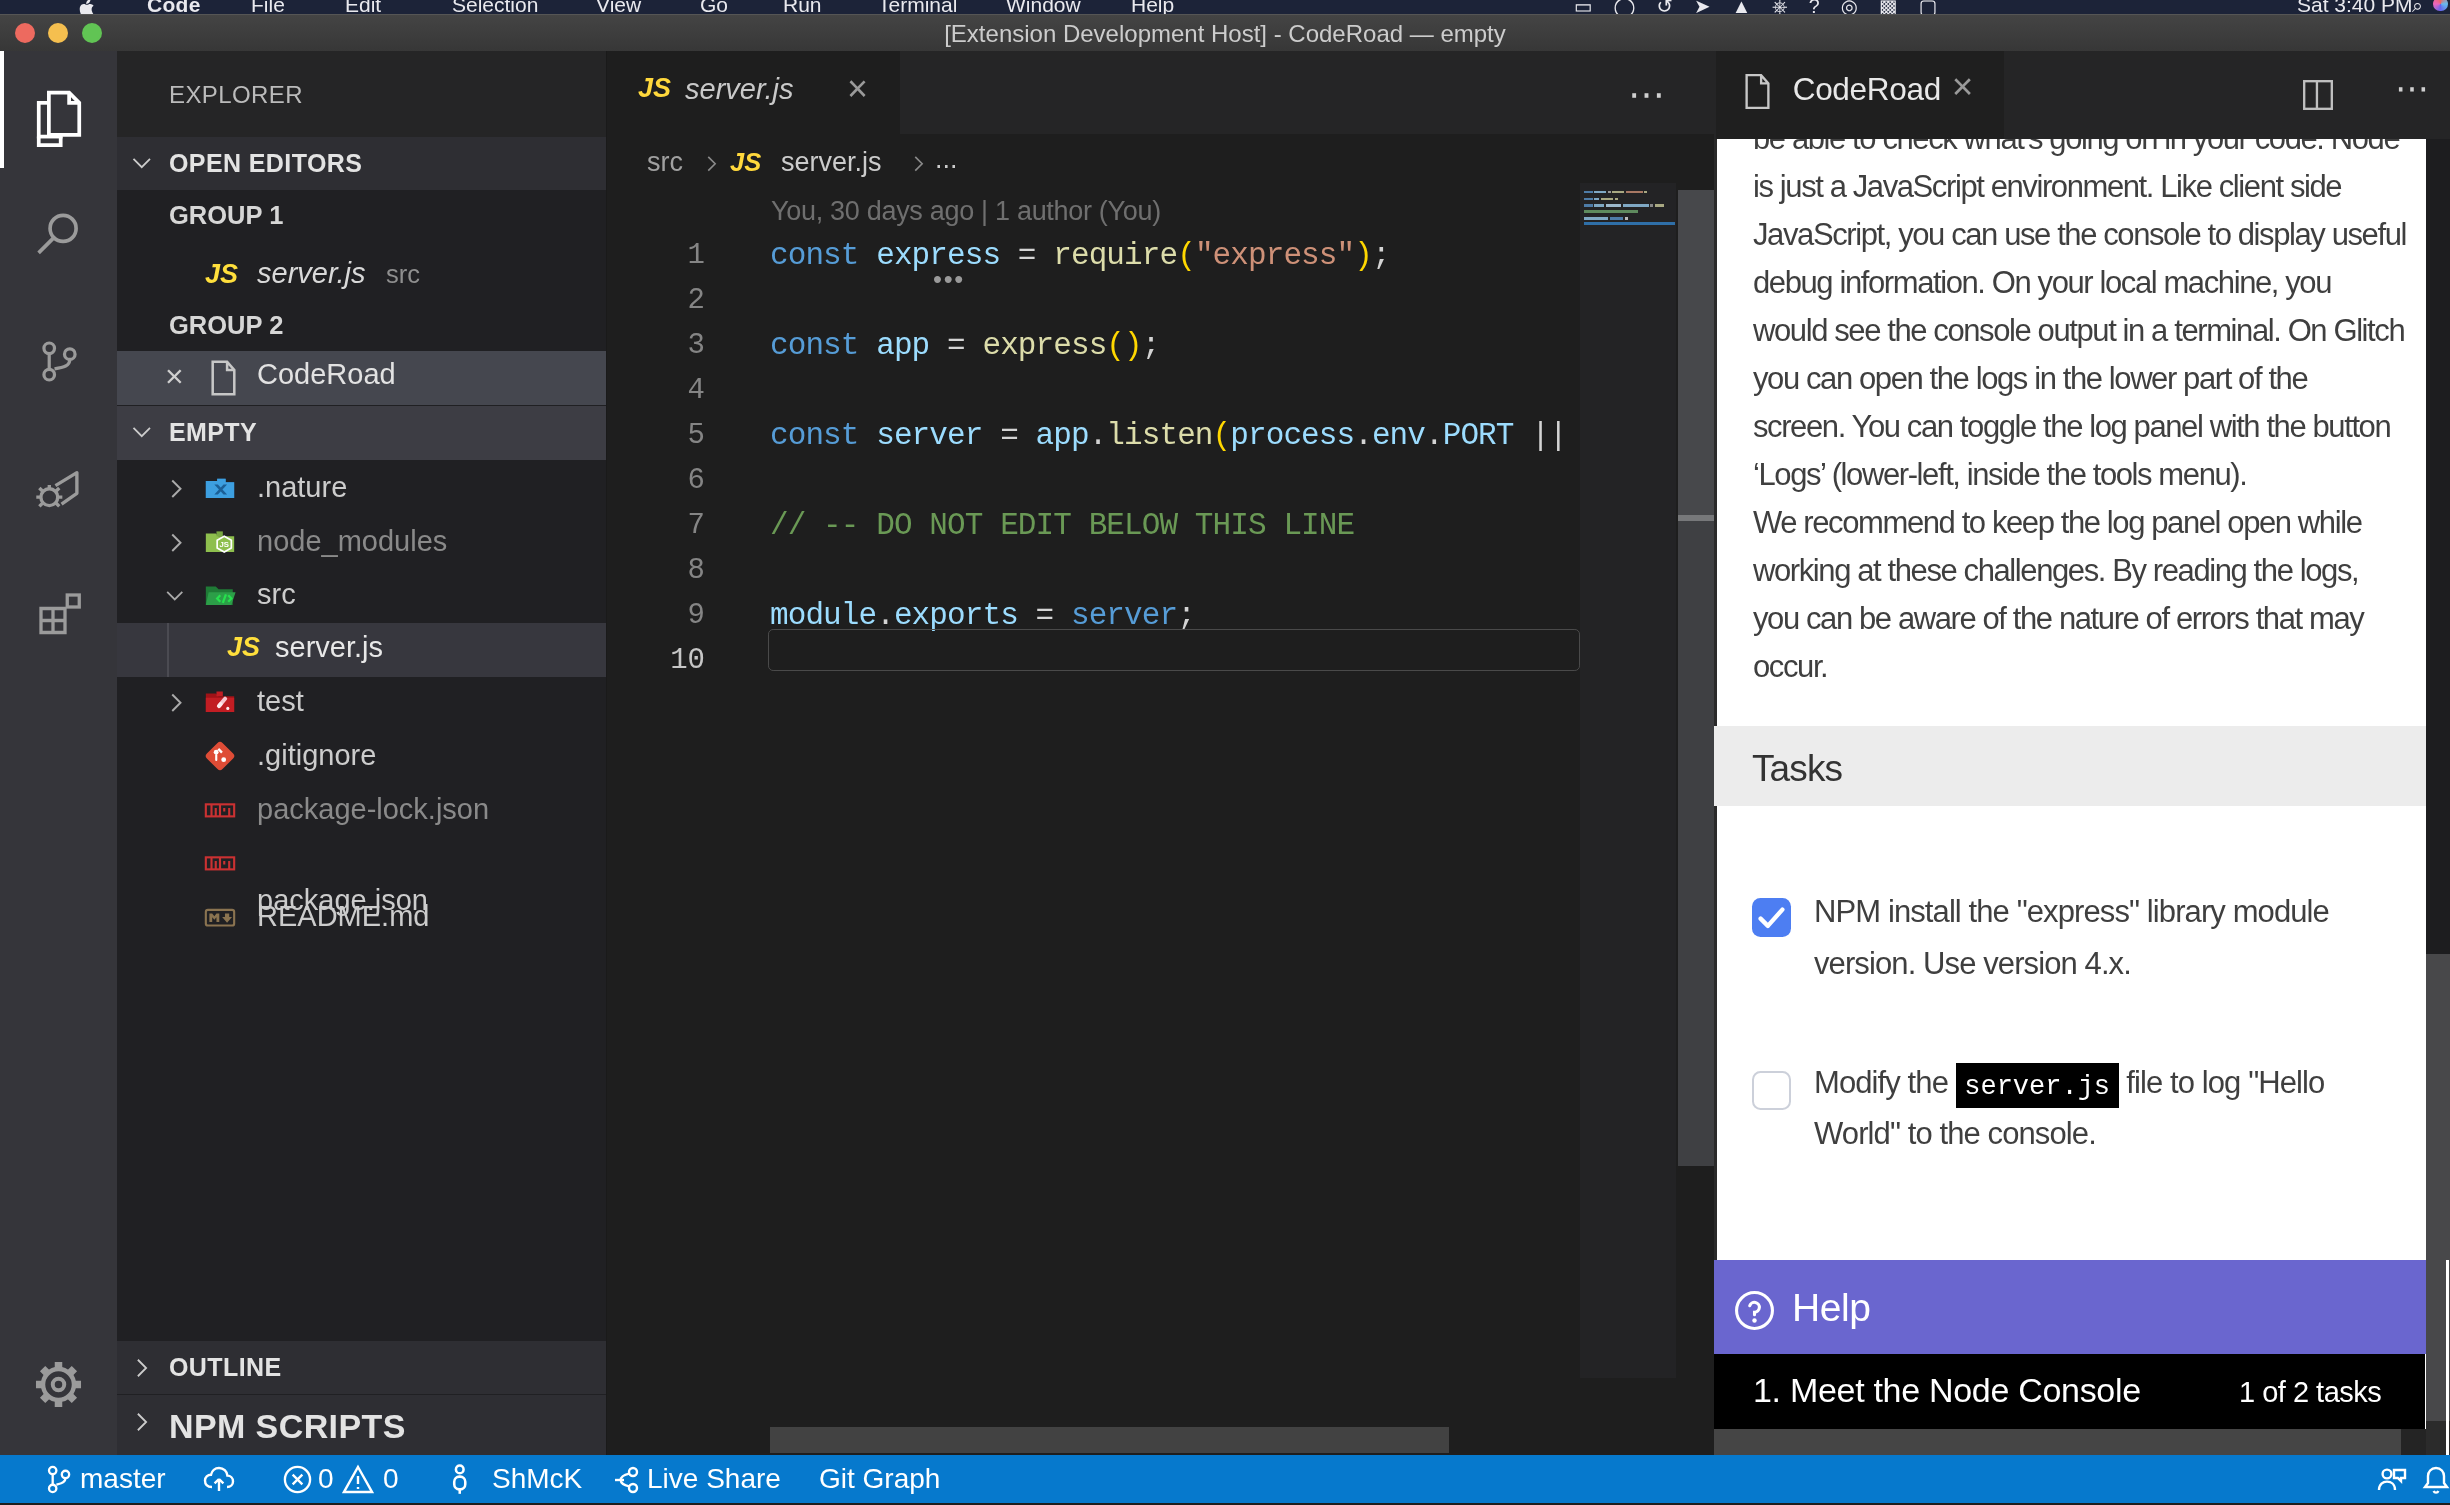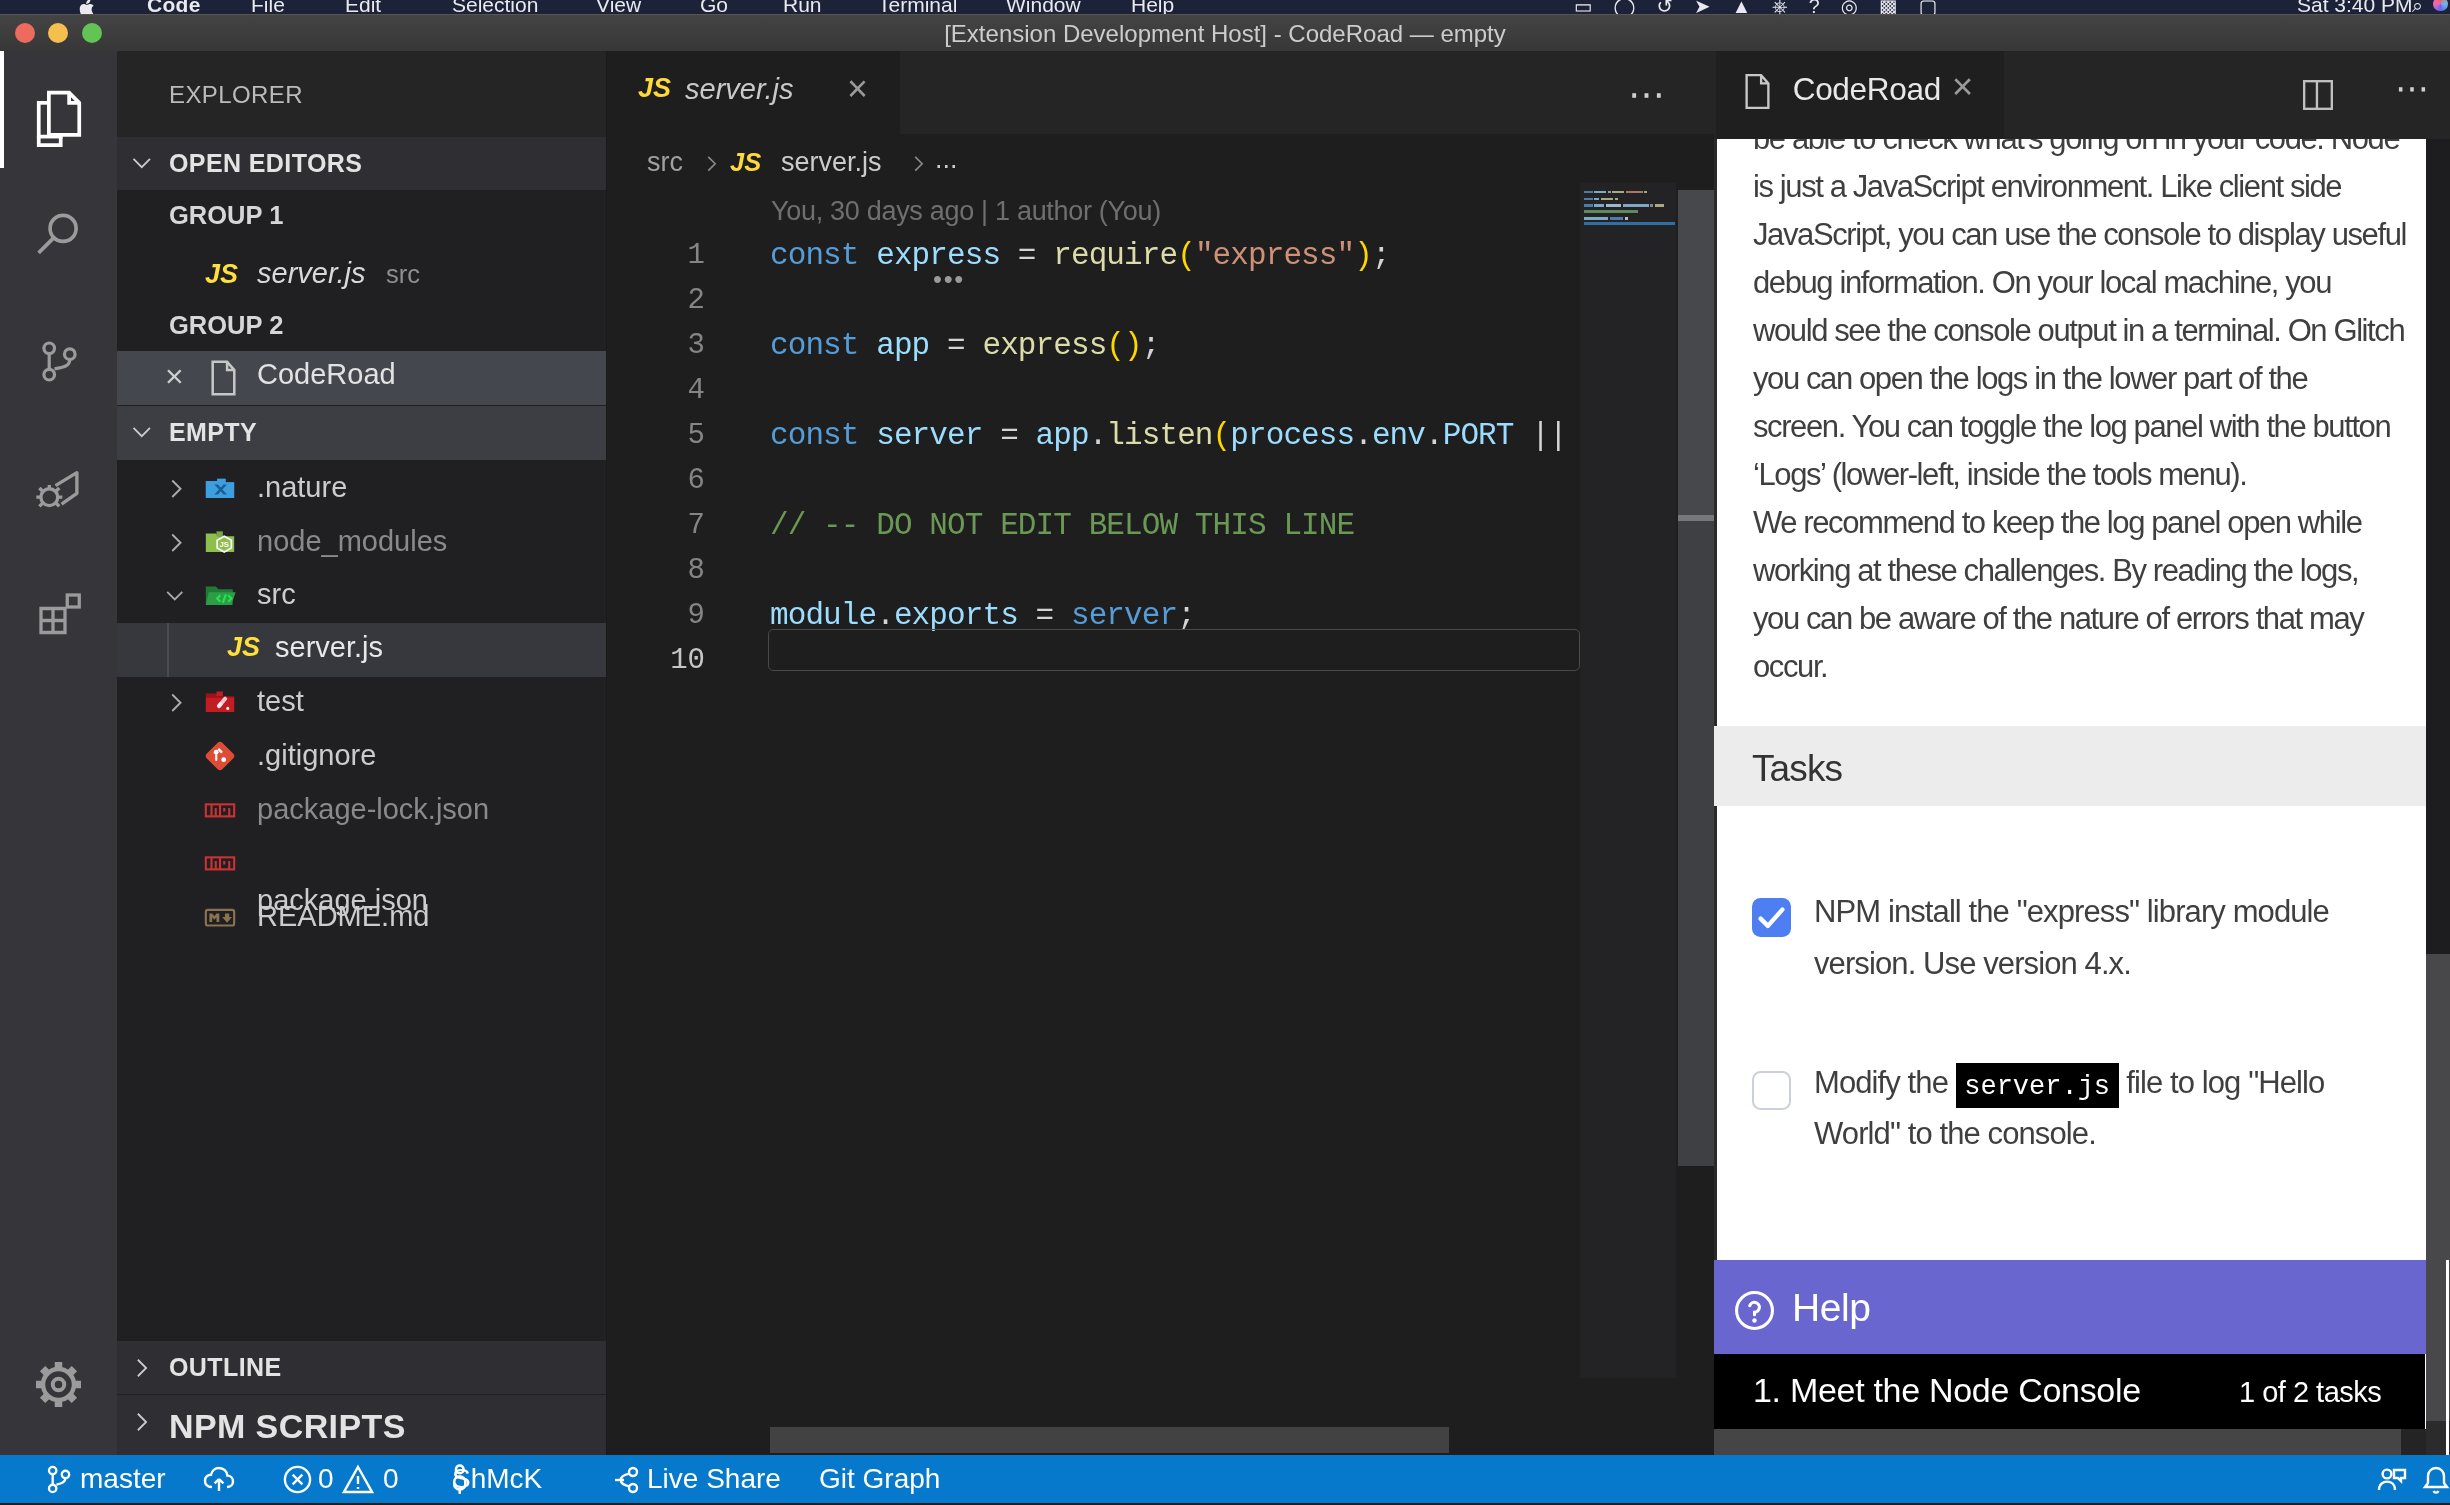--- a/index.html
+++ b/index.html
@@ -428,21 +428,21 @@
         </g>
     </svg>
     <div class="abs" style="left:383px;top:7.7px;font-size:28px;">0</div>
     <svg class="abs" style="left:447px;top:7.7px;" width="25.5" height="34" viewBox="0 0 12 16">
       <g fill="none" stroke="#ffffff" stroke-width="1.2">
           <circle cx="6" cy="3" r="1.8"></circle>
           <rect x="3.4" y="6.4" width="5.2" height="6" rx="2.4"></rect>
           <path d="M6 12.5 L6 14.5"></path>
         </g>
     </svg>
-    <div class="abs" style="left:452px;top:7.7px;font-size:28px;">ShMcK</div>
+    <div class="abs" style="left:492px;top:7.7px;font-size:28px;">ShMcK</div>
     <svg class="abs" style="left:609px;top:8.5px;" width="34" height="32" viewBox="0 0 16 16">
       <g fill="none" stroke="#ffffff" stroke-width="1.2">
           <circle cx="11.5" cy="4" r="2"></circle>
           <circle cx="11.5" cy="12" r="2"></circle>
           <path d="M9.6 4.8 C4 6 4 10 9.6 11.2"></path>
           <path d="M2.5 8 L7 8"></path>
         </g>
     </svg>
     <div class="abs" style="left:647px;top:7.7px;font-size:28px;">Live Share</div>
     <div class="abs" style="left:819px;top:7.7px;font-size:28px;">Git Graph</div>

